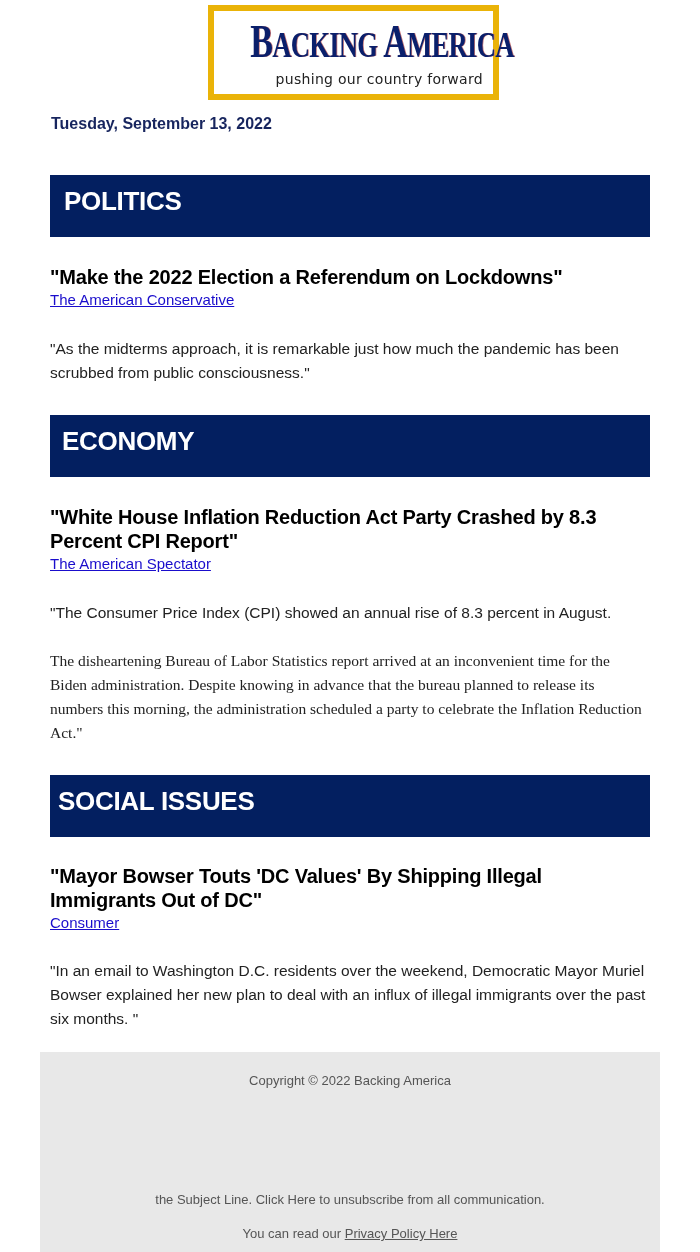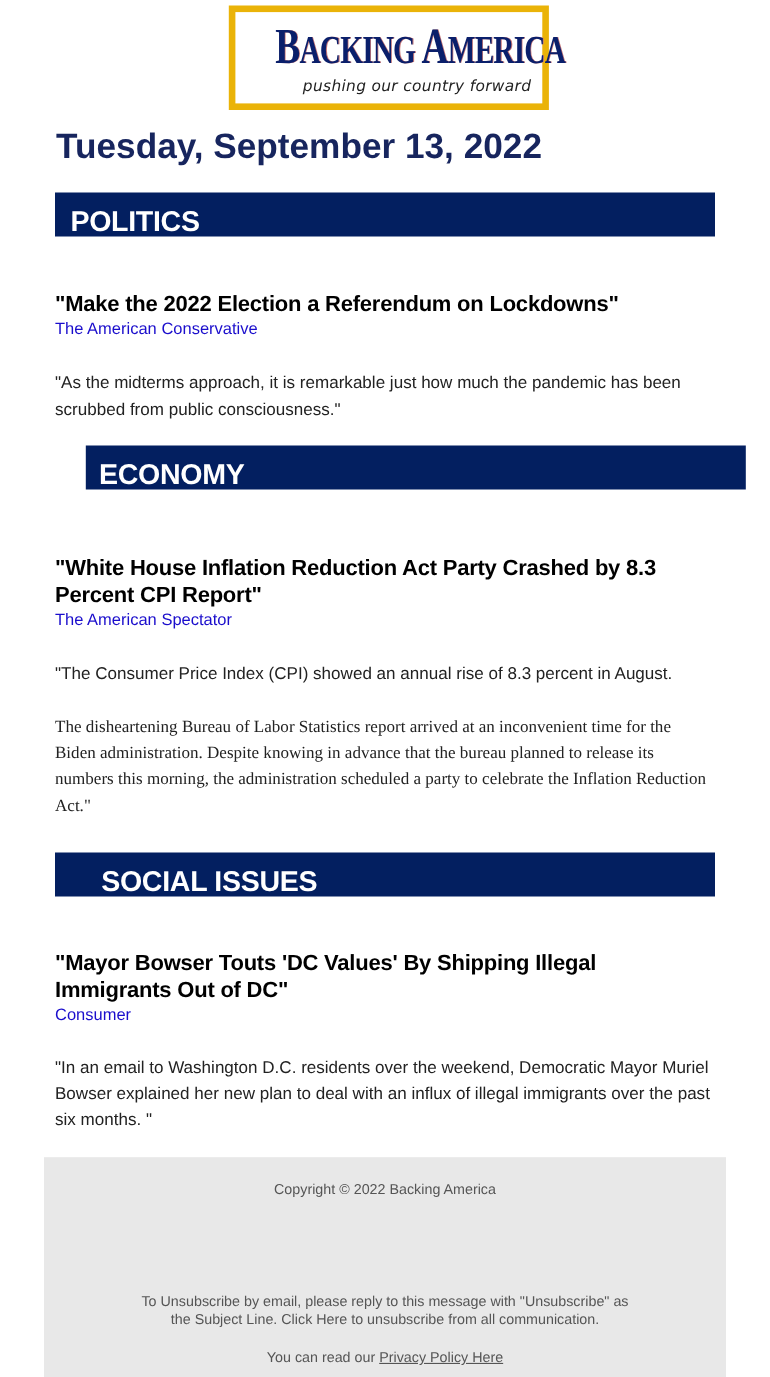--- a/index.html
+++ b/index.html
@@ -42,40 +42,39 @@
       text-shadow: 1px 0 0 #c87878;
     }
     .logo-title .small-caps {
       font-size: 36px;
     }
     .logo-tagline {
       position: absolute;
       right: 10px;
       top: 60px;
       font-family: "DejaVu Sans", sans-serif;
-      font-style: italic;
       font-size: 14px;
       color: #222222;
       letter-spacing: 0.3px;
       white-space: nowrap;
     }
     .date {
       position: absolute;
       left: 51px;
       top: 115px;
-      font-size: 32px;
+      font-size: 16px;
       font-weight: bold;
       color: #17255e;
       white-space: nowrap;
     }
     .section-bar {
       position: absolute;
       left: 50px;
       width: 600px;
-      height: 40px;
+      height: 62px;
       background: #031f60;
     }
     .section-bar span {
       position: absolute;
       top: 11px;
       font-size: 26px;
       font-weight: bold;
       color: #ffffff;
       letter-spacing: -0.3px;
       white-space: nowrap;
@@ -88,20 +87,21 @@
       font-weight: bold;
       color: #000000;
       line-height: 24px;
       letter-spacing: -0.2px;
     }
     .source-link {
       position: absolute;
       left: 50px;
       font-size: 15px;
       color: #1a0dcc;
+      text-decoration: underline;
       white-space: nowrap;
     }
     .body-text {
       position: absolute;
       left: 50px;
       width: 600px;
       font-size: 15.5px;
       line-height: 24px;
       color: #222222;
     }
@@ -147,37 +147,36 @@
 
 <div class="section-bar" style="top:175px;">
   <span style="left:14px;">POLITICS</span>
 </div>
 <div class="headline" style="top:265px;">"Make the 2022 Election a Referendum on Lockdowns"</div>
 <a class="source-link" style="top:291px;">The American Conservative</a>
 <div class="body-text" style="top:337px;">
   <p>"As the midterms approach, it is remarkable just how much the pandemic has been scrubbed from public consciousness."</p>
 </div>
 
-<div class="section-bar" style="top:405px;margin-left:28px;">
+<div class="section-bar" style="top:415px;">
   <span style="left:12px;">ECONOMY</span>
 </div>
 <div class="headline" style="top:505px;">"White House Inflation Reduction Act Party Crashed by 8.3 Percent CPI Report"</div>
 <a class="source-link" style="top:555px;">The American Spectator</a>
 <div class="body-text" style="top:601px;">
   <p>"The Consumer Price Index (CPI) showed an annual rise of 8.3 percent in August.</p>
   <p>The disheartening Bureau of Labor Statistics report arrived at an inconvenient time for the Biden administration. Despite knowing in advance that the bureau planned to release its numbers this morning, the administration scheduled a party to celebrate the Inflation Reduction Act."</p>
 </div>
 
 <div class="section-bar" style="top:775px;">
-  <span style="left:8px;margin-left:34px;">SOCIAL ISSUES</span>
+  <span style="left:8px;">SOCIAL ISSUES</span>
 </div>
 <div class="headline" style="top:864px;">"Mayor Bowser Touts 'DC Values' By Shipping Illegal Immigrants Out of DC"</div>
 <a class="source-link" style="top:914px;">Consumer</a>
 <div class="body-text" style="top:959px;">
   <p>"In an email to Washington D.C. residents over the weekend, Democratic Mayor Muriel Bowser explained her new plan to deal with an influx of illegal immigrants over the past six months. "</p>
 </div>
 
 <div class="footer">
   <div class="line" style="top:20px;">Copyright © 2022 Backing America</div>
-  <div class="line" style="top:122px;">To Unsubscribe by email, please reply to this message with "Unsubscribe" as</div>
   <div class="line" style="top:139px;">the Subject Line. Click Here to unsubscribe from all communication.</div>
   <div class="line" style="top:173px;"><span>You can read our </span><a>Privacy Policy Here</a></div>
 </div>
 
 </body></html>

